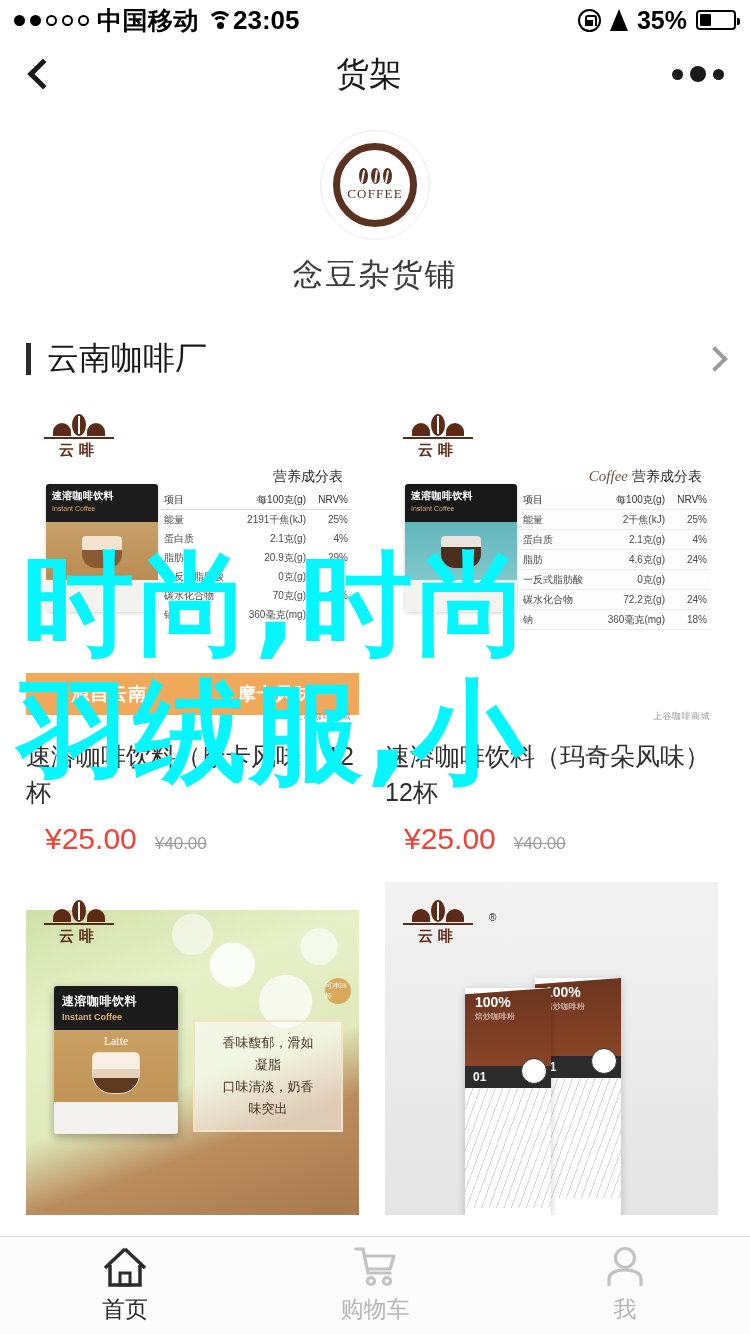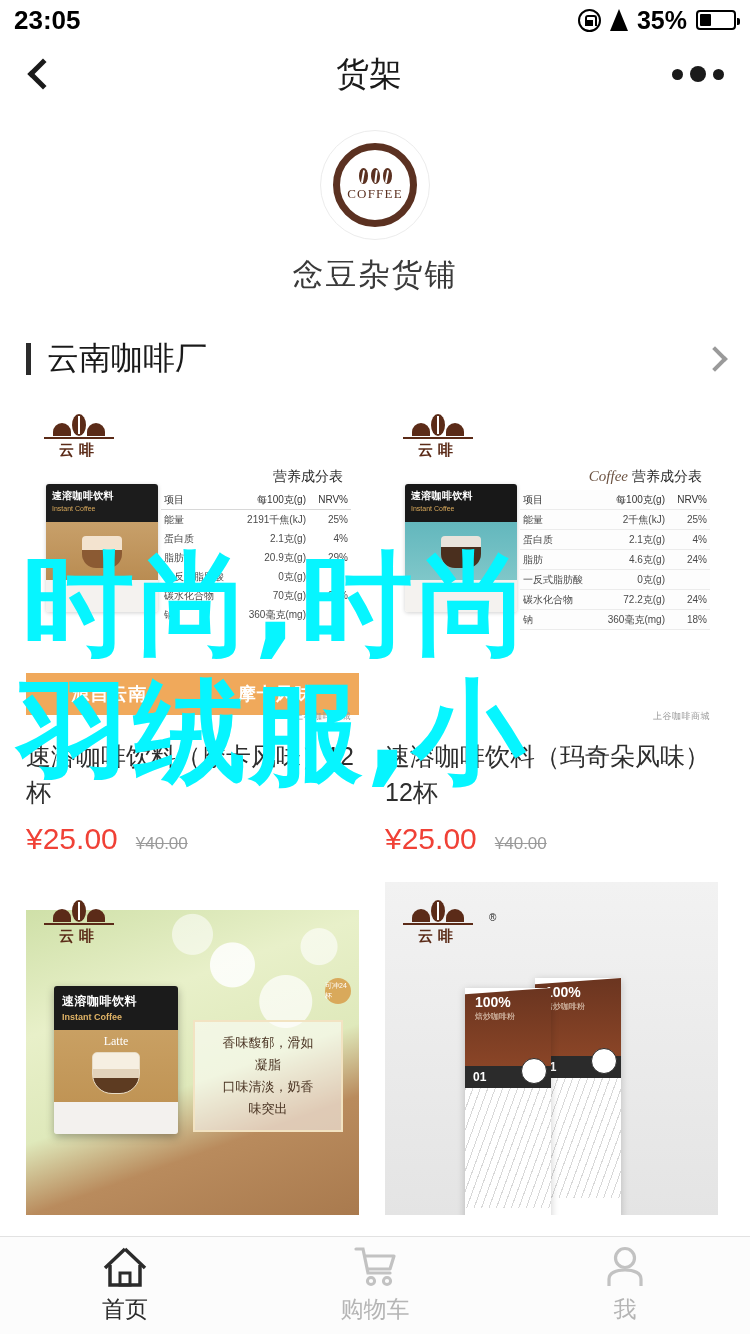--- a/index.html
+++ b/index.html
@@ -198,39 +198,54 @@
     letter-spacing:4px; white-space:nowrap;
     font-family:"DejaVu Sans","Liberation Sans",sans-serif;
   }
   .wm-l1 { left:22px; top:548px; }
   .wm-l2 { left:18px; top:676px; }
 
   
   .card-title { font-size:25px; color:#2e2e2e; line-height:1.42; margin-top:10px;
                 min-height:70px; }
   .card-price { margin-top:12px; display:flex; align-items:baseline; gap:18px; }
-  .price-now { color:#f04136; font-size:30px; }
+  .price-now { color:#f04136; font-size:30px;margin-left:19px; }
   .price-old { color:#9a9a9a; font-size:17px; text-decoration:line-through; }
 
   
   .tabbar {
     position:absolute; left:0; bottom:0; width:750px; height:98px;
     background:#fcfcfc; border-top:1px solid #e2e2e2;
     display:flex;
   }
   .tab { flex:1; display:flex; flex-direction:column; align-items:center; justify-content:center; gap:6px; }
   .tab-label { font-size:23px; }
   .tab.active .tab-label { color:#2b2b2b; }
   .tab:not(.active) .tab-label { color:#b5b5b5; }
   svg.ticon { display:block; }
 </style>
 </head>
 <body>
 
 <div class="statusbar">
+  <div class="sb-left">
+    <div class="dots">
+      <span class="dot filled"></span>
+        <span class="dot filled"></span>
+      <span class="dot"></span>
+        <span class="dot"></span>
+        <span class="dot"></span>
+    </div>
+    <span class="carrier">中国移动</span>
+    <span class="wifi">
+        <i></i>
+        <i></i>
+        <i></i>
+      </span>
+  </div>
   <div class="sb-center">23:05</div>
   <div class="sb-right">
     <span class="rotlock"></span>
     <span class="loc"></span>
     <span class="batpct">35%</span>
     <span class="battery">
         <span style="width:35%"></span>
       </span>
   </div>
 </div>

